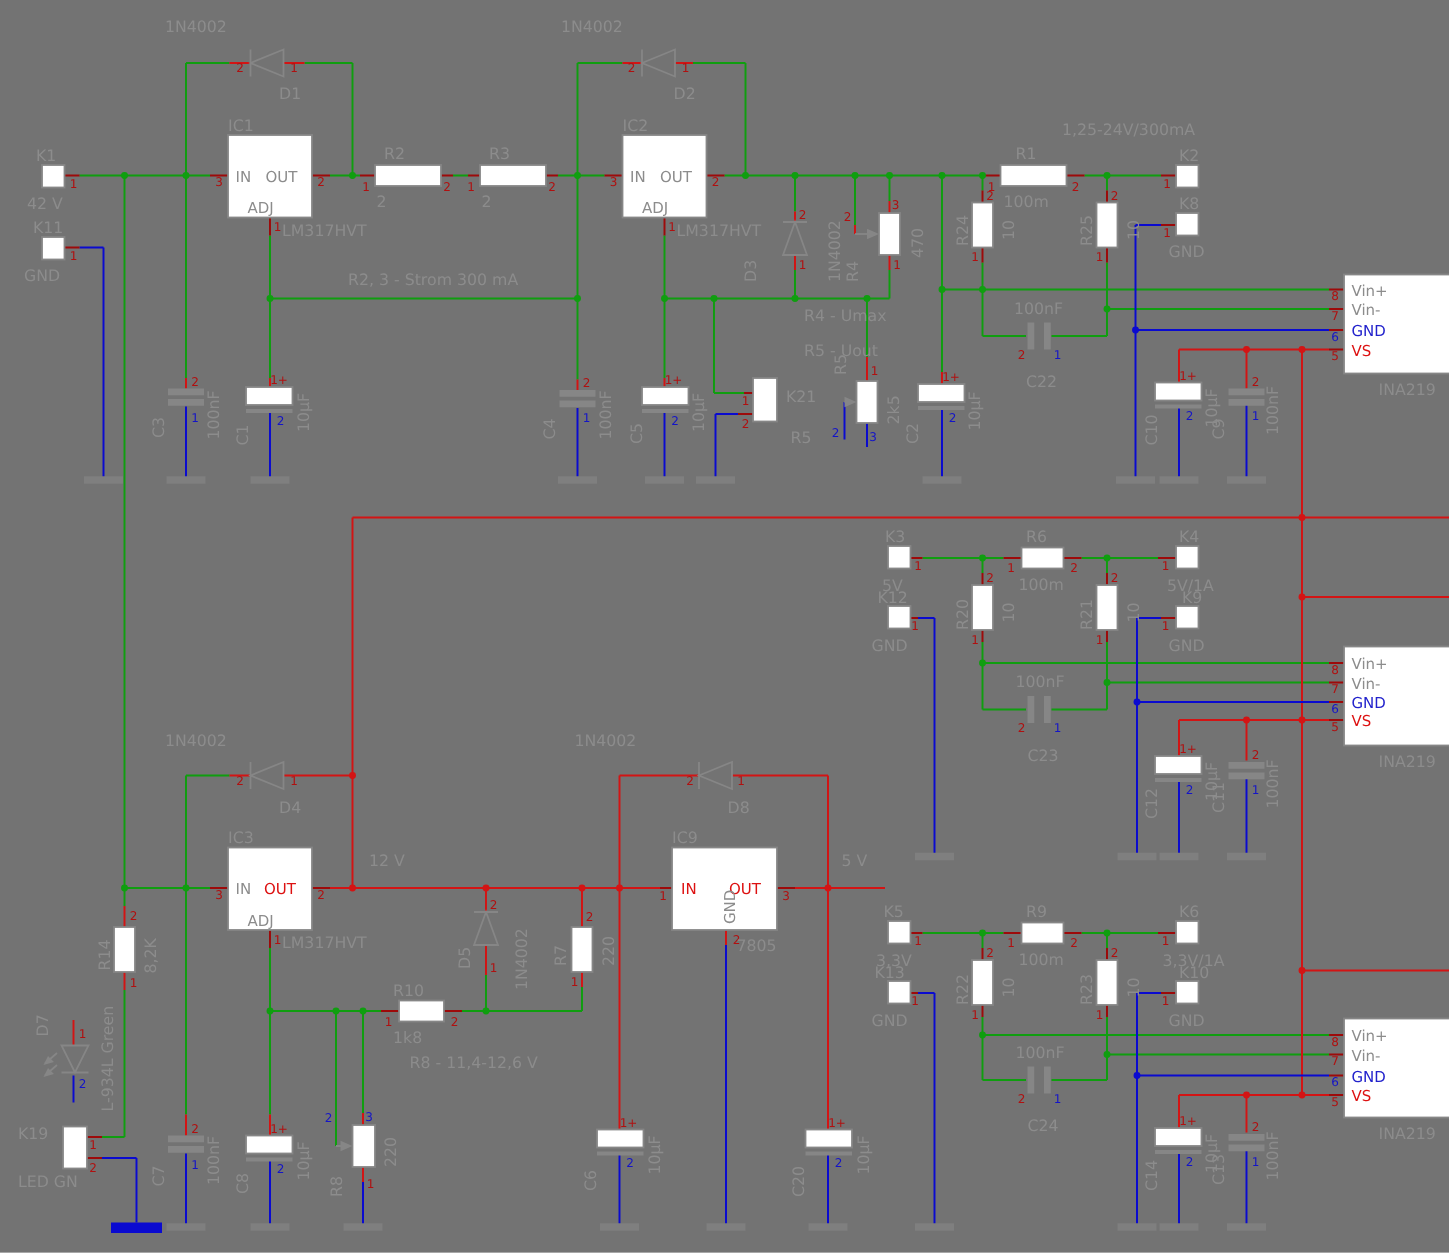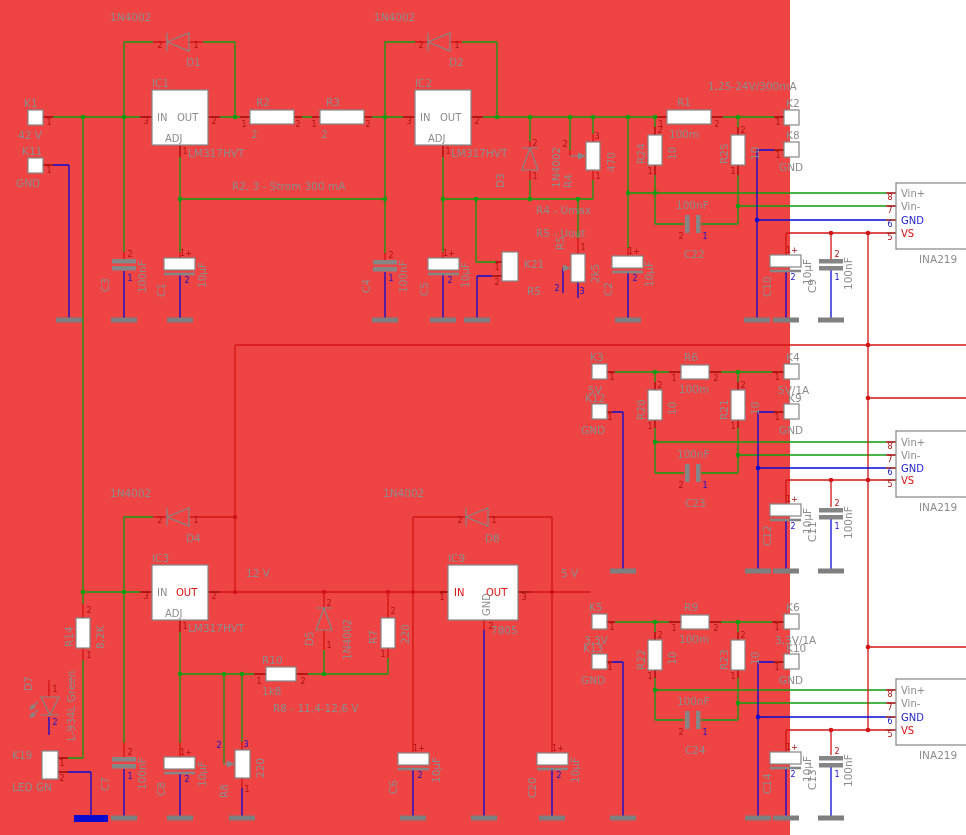--- a/index.html
+++ b/index.html
@@ -1,16 +1,16 @@
 <!DOCTYPE html>
 <html><head>
 <meta charset="utf-8">
 <style>
   html,body{margin:0;padding:0;background:#fff;}
-  #stage{width:790px;height:835px;background:#ef4444;font-family:"DejaVu Sans",sans-serif;}
+  #stage{width:966px;height:835px;background:#737373;font-family:"DejaVu Sans",sans-serif;}
   svg{display:block;}
   .g{stroke:#0f9e0f;stroke-width:1.3;fill:none}
   .r{stroke:#d31414;stroke-width:1.3;fill:none}
   .b{stroke:#0a0ad0;stroke-width:1.3;fill:none}
   .p{stroke:#9d0a0a;stroke-width:1.3;fill:none}
   .dg{stroke:#0f9e0f;stroke-width:4.6;stroke-linecap:round;fill:none}
   .dr{stroke:#d31414;stroke-width:4.6;stroke-linecap:round;fill:none}
   .db{stroke:#0a0ad0;stroke-width:4.6;stroke-linecap:round;fill:none}
   .gnd{stroke:#7f7f7f;stroke-width:5;fill:none}
   .box{fill:#ffffff;stroke:#868686;stroke-width:1.2}

